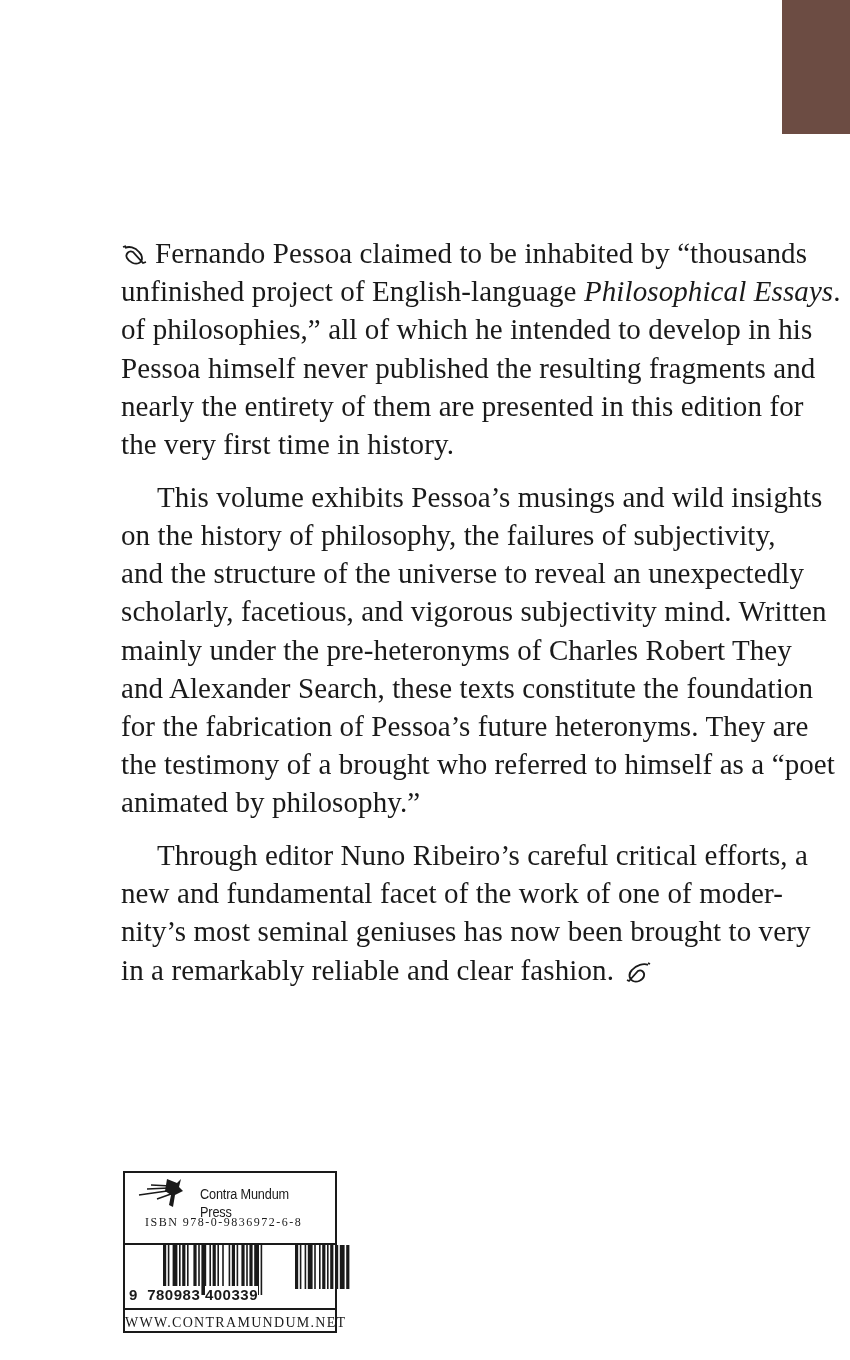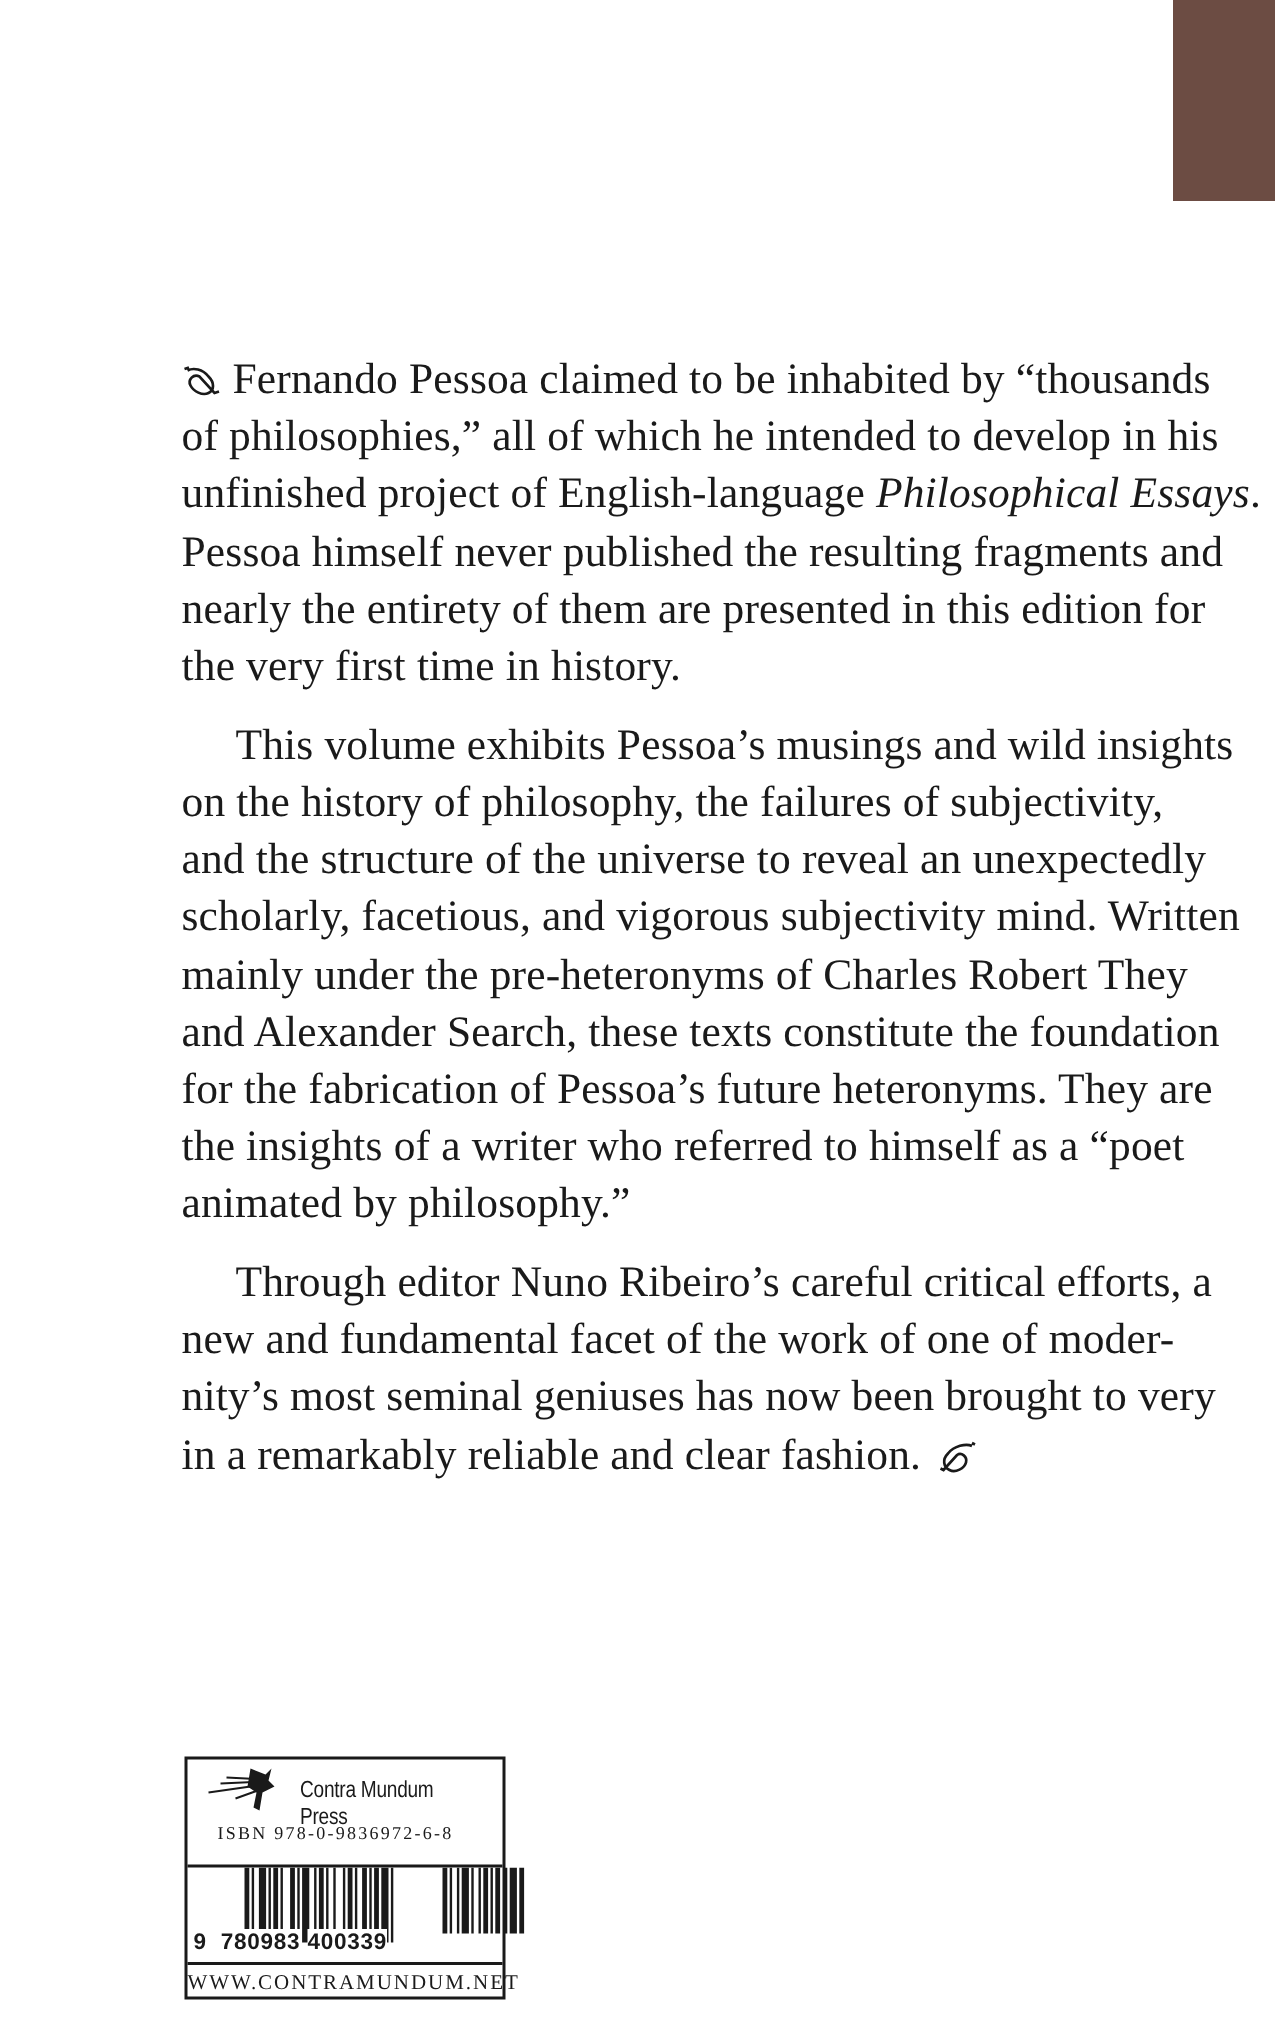--- a/index.html
+++ b/index.html
@@ -49,35 +49,35 @@
 </head>
 <body>
 
 <div class="spine-tab"></div>
 
 <div class="blurb">
   <p>
     <span class="line"><svg class="orn" viewBox="0 0 26 22">
           <path d="M2 3 L5 2 M4 4 C8 2,14 3,18 8 C22 12,22 17,18 19 C14 21,8 18,6 14 C4 10,8 6,12 8 L22 19 L25 18" fill="none" stroke="#1a1a1a" stroke-width="1.8"></path>
         </svg><span>Fernando Pessoa claimed to be inhabited by “thousands</span></span>
+    <span class="line"><span>unfinished project of English-language </span><em>Philosophical Essays</em><span>.</span></span>
     <span class="line">of philosophies,” all of which he intended to develop in his</span>
-    <span class="line"><span>unfinished project of English-language </span><em>Philosophical Essays</em><span>.</span></span>
     <span class="line">Pessoa himself never published the resulting fragments and</span>
     <span class="line">nearly the entirety of them are presented in this edition for</span>
     <span class="line last">the very first time in history.</span>
   </p>
   <p>
     <span class="line" style="padding-left:36px">This volume exhibits Pessoa’s musings and wild insights</span>
     <span class="line">on the history of philosophy, the failures of subjectivity,</span>
     <span class="line">and the structure of the universe to reveal an unexpectedly</span>
     <span class="line">scholarly, facetious, and vigorous subjectivity mind. Written</span>
     <span class="line">mainly under the pre-heteronyms of Charles Robert They</span>
     <span class="line">and Alexander Search, these texts constitute the foundation</span>
     <span class="line">for the fabrication of Pessoa’s future heteronyms. They are</span>
-    <span class="line">the insights of a writer who referred to himself as a “poet</span>
+    <span class="line">the testimony of a brought who referred to himself as a “poet</span>
     <span class="line last">animated by philosophy.”</span>
   </p>
   <p>
     <span class="line" style="padding-left:36px">Through editor Nuno Ribeiro’s careful critical efforts, a</span>
     <span class="line">new and fundamental facet of the work of one of moder-</span>
     <span class="line">nity’s most seminal geniuses has now been brought to very</span>
     <span class="line last"><span>in a remarkably reliable and clear fashion.</span><svg class="orn-end" viewBox="0 0 26 24">
           <path d="M24 3 L22 2 M22 4 C18 2,10 4,6 9 C2 13,3 18,7 20 C11 22,17 19,18 15 C19 11,15 8,12 10 L3 20 L1 19" fill="none" stroke="#1a1a1a" stroke-width="1.8"></path>
         </svg></span>
   </p>

